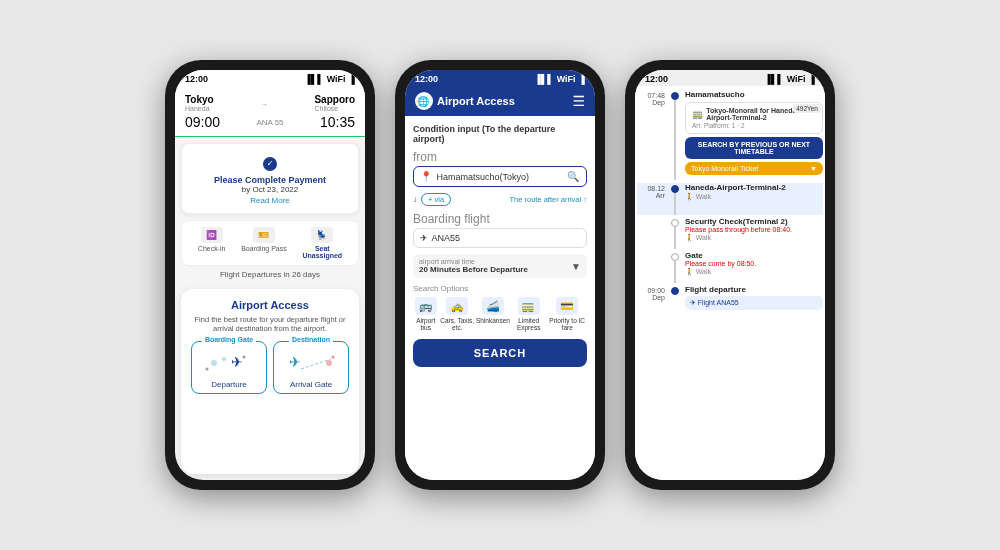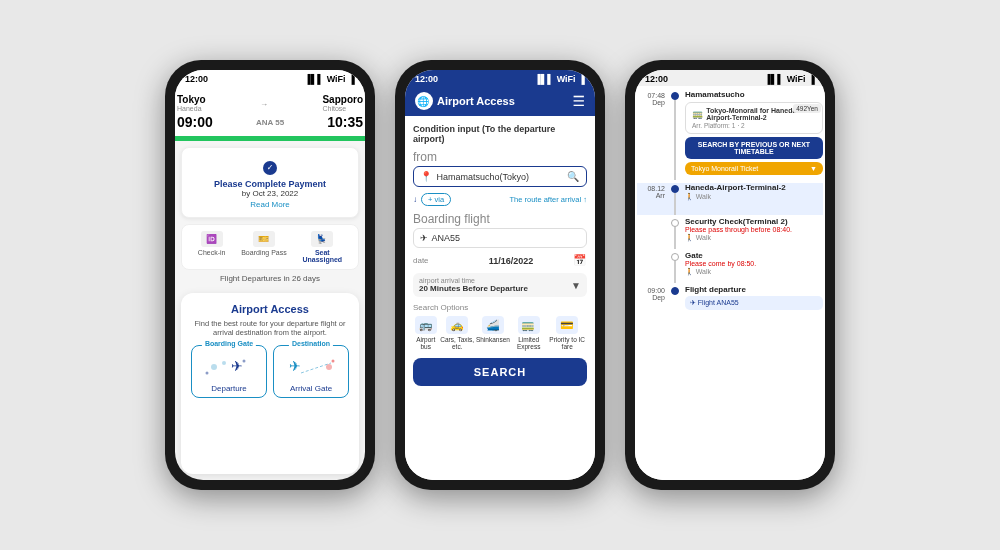--- a/index.html
+++ b/index.html
@@ -53,39 +53,39 @@
       flex-shrink: 0;
     }
     .status-bar.dark { background: #1a3a8f; color: #fff; }
     .status-bar.gray { background: #f0f0f0; }
     .status-icons { display: flex; gap: 3px; align-items: center; }
 
     
     .phone1-screen { background: #f5f5f5; }
     .flight-header {
       background: #fff;
-      padding: 8px 2px 6px;
-      border-bottom: 5px solid #22c55e;
+      padding: 8px 10px 6px;
+      border-bottom: 1px solid #22c55e;
     }
     .flight-route {
       display: flex;
       justify-content: space-between;
       align-items: center;
       font-size: 9px;
       margin-bottom: 2px;
     }
     .flight-city { font-weight: 700; font-size: 10px; }
     .flight-sub { font-size: 7px; color: #888; }
     .flight-arrow { color: #888; font-size: 8px; }
     .flight-times {
       display: flex;
       justify-content: space-between;
       align-items: center;
       font-size: 14px;
-      font-weight: 700;
+      font-weight: 400;
     }
     .flight-ana { font-size: 8px; color: #888; text-align: center; }
     .payment-banner {
       background: #fff;
       margin: 6px;
       border-radius: 8px;
       padding: 8px;
       text-align: center;
       border: 1px solid #eee;
       box-shadow: 0 1px 4px rgba(0,0,0,0.08);
@@ -500,25 +500,20 @@
           <div class="via-btn">+ via</div>
           <div class="via-right">The route after arrival ↑</div>
         </div>
 
         <div class="form-label">Boarding flight</div>
         <div class="form-input-plain">
           <span>✈</span>
           <span>ANA55</span>
         </div>
 
-        <div class="date-row">
-          <span class="date-label-inline">date</span>
-          <span class="date-value" style="margin-left:20px;">11/16/2022</span>
-          <span class="date-icon">📅</span>
-        </div>
 
         <div class="arrival-row">
           <div>
             <div class="arrival-label">airport arrival time</div>
             <div class="arrival-value">20 Minutes Before Departure</div>
           </div>
           <span class="arrival-chevron">▼</span>
         </div>
 
         <div class="search-options-title">Search Options</div>

